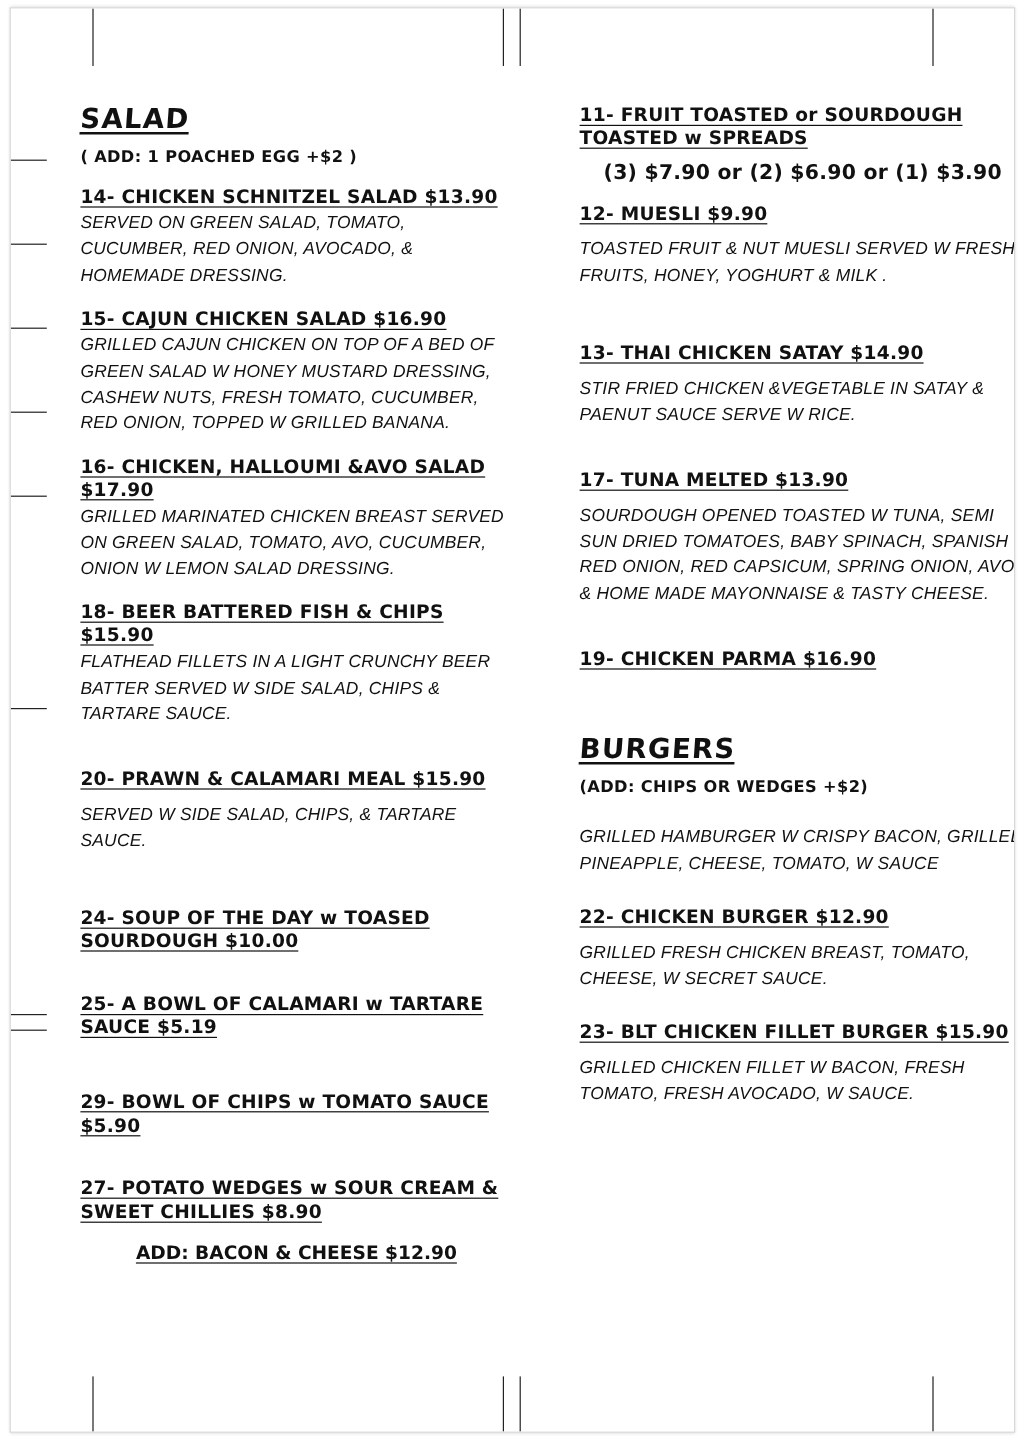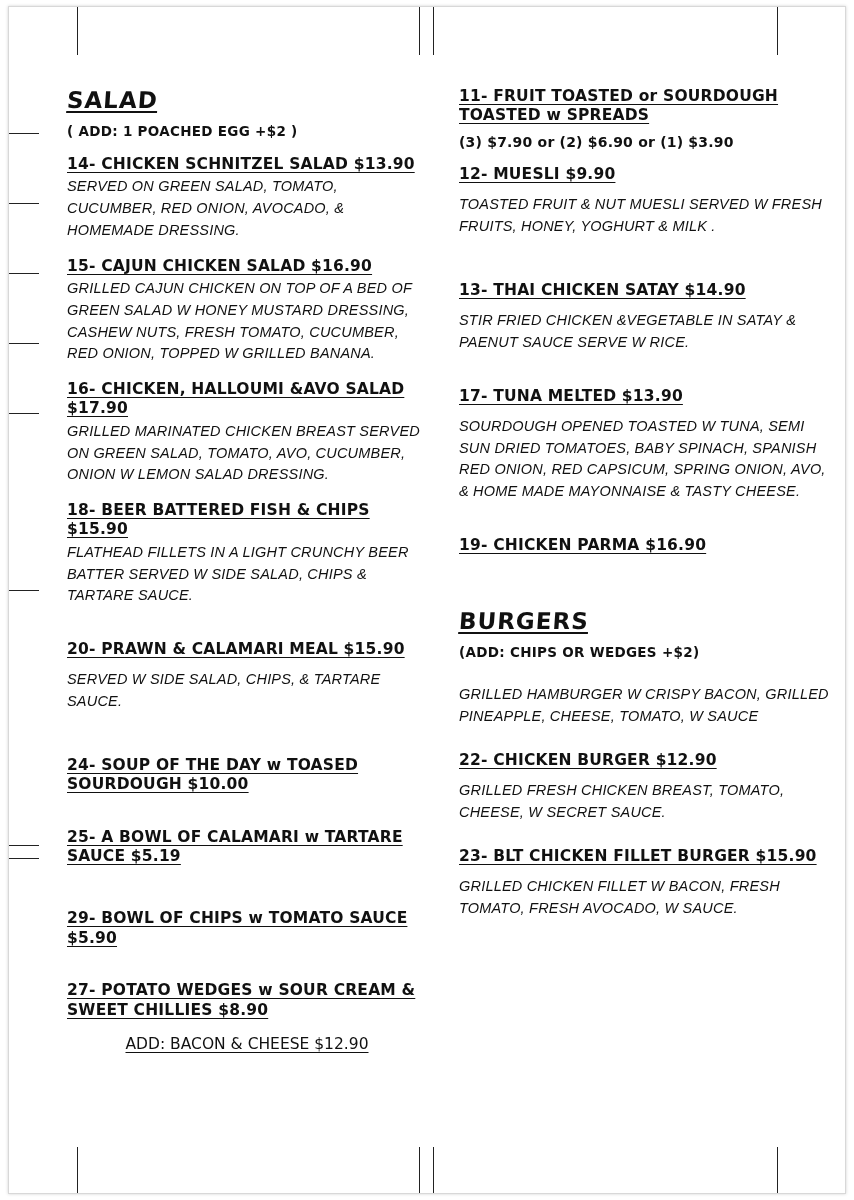--- a/index.html
+++ b/index.html
@@ -41,21 +41,21 @@
     left: 0; top: 0;
     width: 836px;
     height: 1186px;
   }
 
   .col {
     position: absolute;
     top: 80px;
   }
   .col-left { left: 58px; width: 360px; }
-  .col-right { left: 450px; width: 372px; }
+  .col-right { left: 474px; width: 372px; }
 
   .section-title {
     font-family: "DejaVu Sans", sans-serif;
     font-weight: bold;
     font-size: 23px;
     letter-spacing: 1px;
     text-decoration: underline;
     text-underline-offset: 3px;
     margin: 0 0 10px 0;
     transform: skewX(-4deg);
@@ -88,29 +88,30 @@
     font-size: 14.5px;
     line-height: 1.5;
     letter-spacing: 0.2px;
     margin: 0;
     text-transform: uppercase;
   }
 
   .price-line {
     font-family: "DejaVu Sans", sans-serif;
     font-weight: bold;
-    font-size: 14px;
+    font-size: 17px;
     letter-spacing: 0.2px;
     margin: 8px 0 14px 0;
+    text-align: center;
   }
 
   .centered {
     text-align: center;
     font-family: "DejaVu Sans", sans-serif;
-    font-weight: normal;
+    font-weight: bold;
     font-size: 15.5px;
     text-decoration: underline;
     text-underline-offset: 3px;
     margin-top: 14px;
   }
 
   .gap-sm { height: 8px; }
   .gap-md { height: 18px; }
   .gap-lg { height: 28px; }
 </style>

